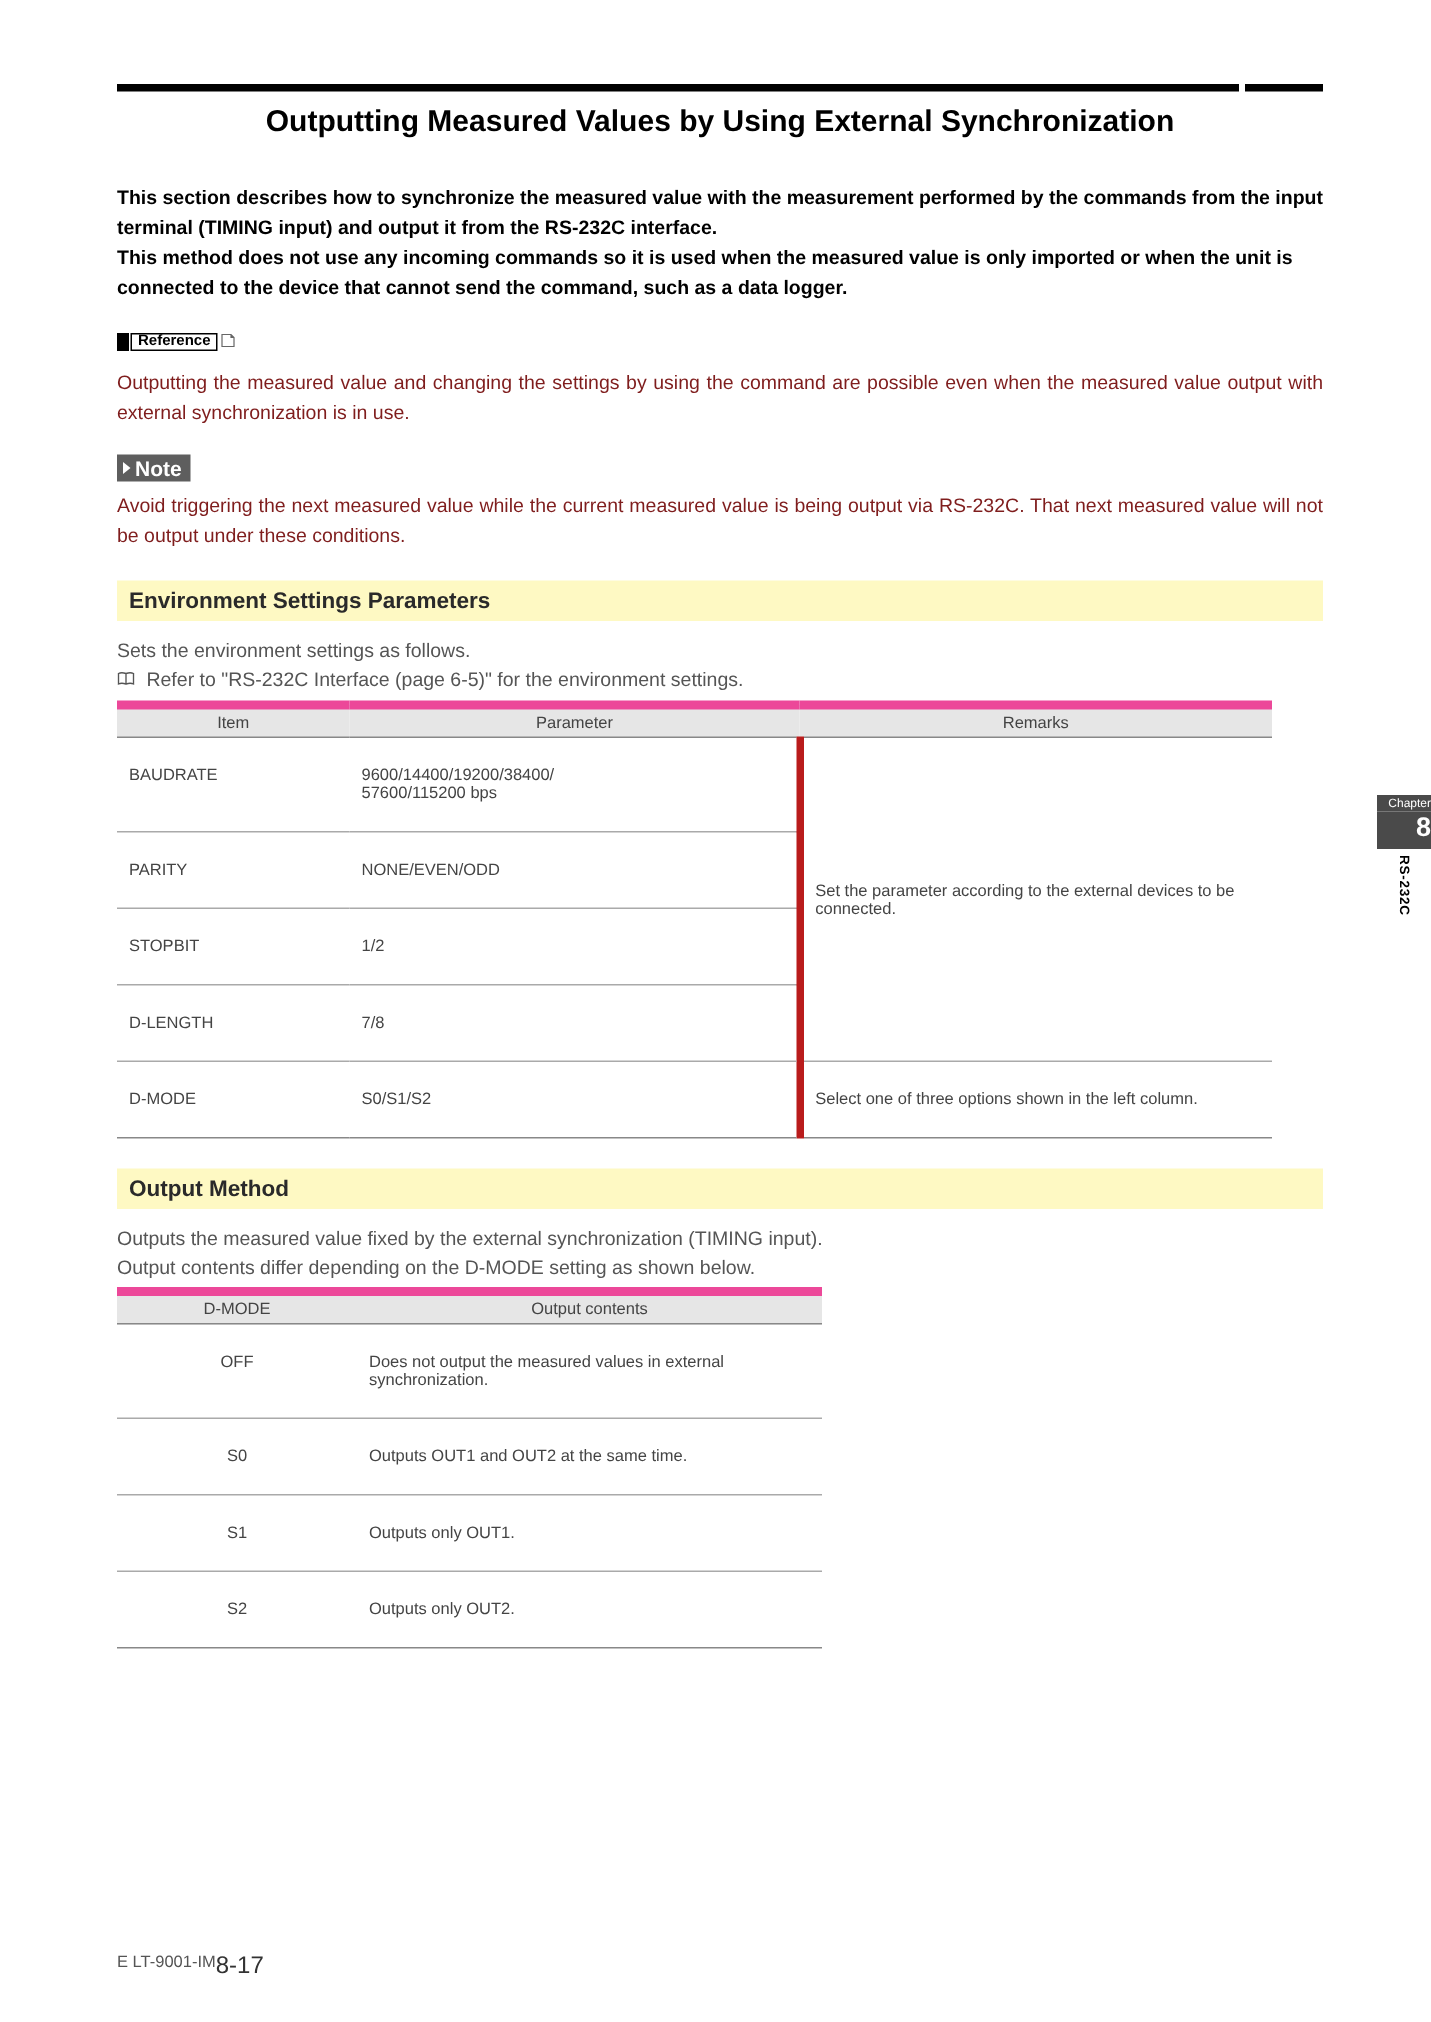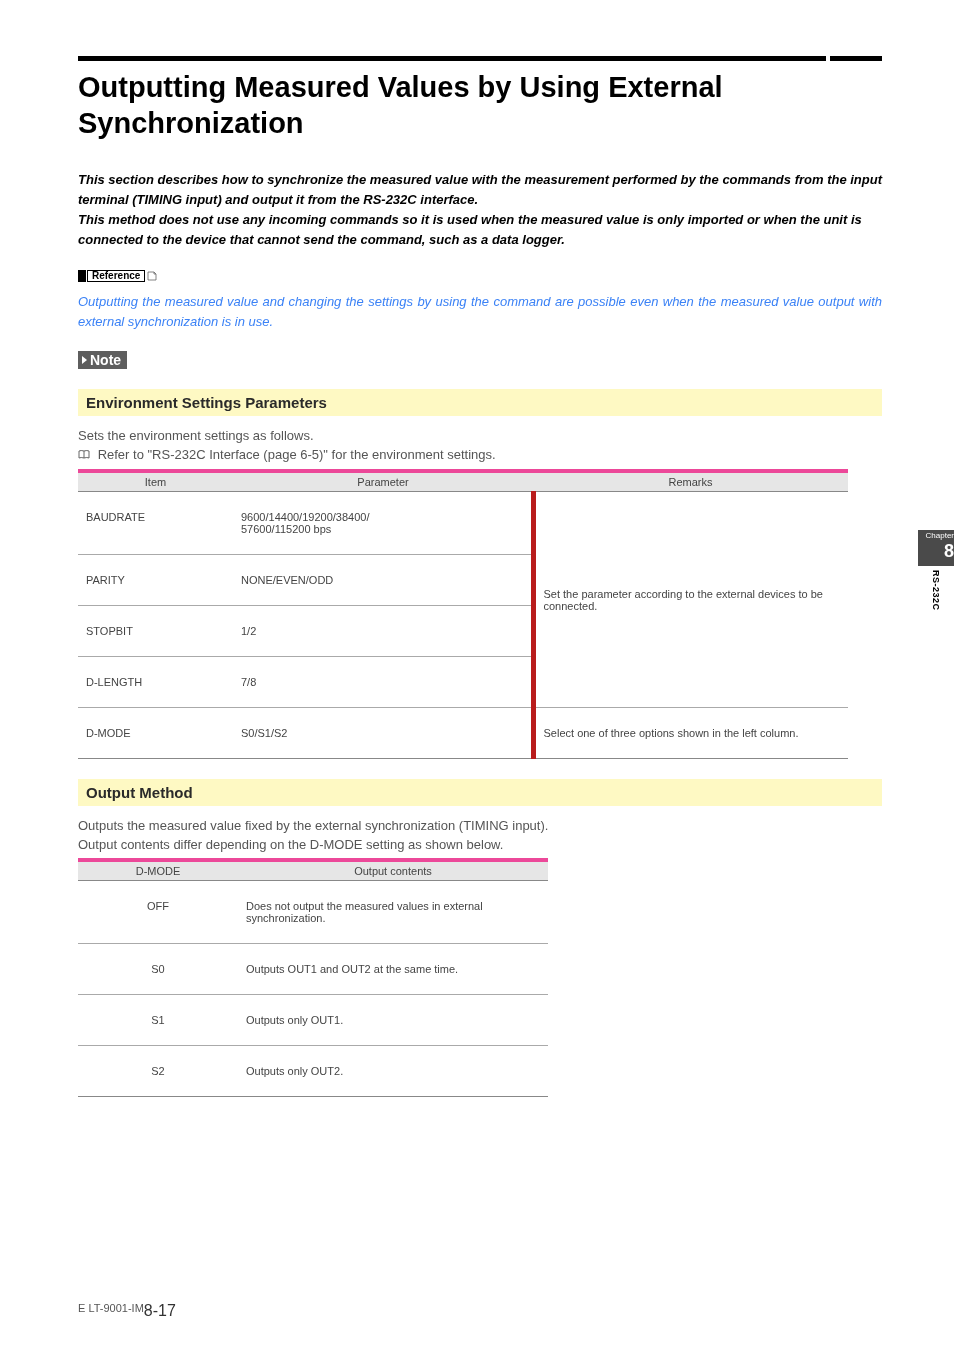--- a/index.html
+++ b/index.html
@@ -4,43 +4,43 @@
 <style>
   * { box-sizing: border-box; margin: 0; padding: 0; }
   html, body { width: 954px; height: 1348px; background: #fff; font-family: Arial, Helvetica, sans-serif; color: #000; }
   .page { position: relative; width: 954px; height: 1348px; padding: 56px 72px 40px 78px; }
 
   .title-rule { display: flex; margin-bottom: 2px; }
   .title-rule .thick { flex: 1; height: 5px; background: #000; }
   .title-rule .gap { width: 4px; }
   .title-rule .thin-block { width: 52px; height: 5px; background: #000; }
 
-  h1.title { font-size: 29px; font-weight: bold; line-height: 1.25; margin: 8px 0 28px 0; }
+  h1.title { font-size: 20px; font-weight: bold; line-height: 1.25; margin: 8px 0 28px 0; text-align: center; }
 
-  p.body { font-size: 13px; line-height: 1.55; margin-bottom: 16px; font-style: italic; }
+  p.body { font-size: 13px; line-height: 1.55; margin-bottom: 16px; }
   p.bold { font-weight: bold; }
-  p.gray { color: #3b82f6; }
+  p.gray { color: #7f1d1d; }
 
   .badge-row { margin: 18px 0 6px 0; }
   .ref-badge { display: inline-flex; align-items: center; font-size: 10px; }
   .ref-badge .bar { width: 8px; height: 12px; background: #000; margin-right: 1px; }
   .ref-badge .txt { border: 1px solid #000; padding: 0 4px; height: 12px; line-height: 10px; font-weight: bold; }
   .ref-badge .flap { display:inline-block; margin-left:2px; }
   .ref-badge .flap svg { vertical-align: top; }
 
   .note-badge { display: inline-flex; align-items: center; background: #5e5e5e; color: #fff; font-size: 14px; padding: 1px 6px 1px 4px; font-weight: bold; }
   .note-badge .tri { display:inline-block; width:0; height:0; border-top:4px solid transparent; border-bottom:4px solid transparent; border-left:5px solid #fff; margin-right:3px; }
 
   h2.section { background: #fef9c3; font-size: 15px; font-weight: bold; padding: 5px 8px; margin: 20px 0 12px 0; color:#2a2a2a; }
 
   p.sub { font-size: 13px; color: #555; margin: 4px 0; }
   .book-icon { display:inline-block; width:12px; vertical-align: middle; margin-right: 4px; }
 
   table { border-collapse: collapse; font-size: 11px; color: #444; margin-top: 6px; }
-  table th { background: #e6e6e6; font-weight: normal; text-align: center; padding: 3px 6px; border-top: 4px solid #ec4899; border-bottom: 1px solid #888; }
+  table th { background: #e6e6e6; font-weight: normal; text-align: center; padding: 3px 6px; border-top: 6px solid #ec4899; border-bottom: 1px solid #888; }
   table td { padding: 19px 8px; border-bottom: 1px solid #aaa; vertical-align: top; }
   .t1 { width: 770px; }
   .t1 col.c1 { width: 155px; }
   .t1 col.c2 { width: 300px; }
   .t1 col.c3 { width: 315px; }
   .t1 td.merge { border-left: 5px solid #b91c1c; }
   .t1 tr.last td { border-bottom: 1px solid #888; }
 
   .t2 { width: 470px; }
   .t2 col.c1 { width: 160px; }
@@ -85,20 +85,21 @@
     </span>
   </div>
   <p class="body gray" style="text-align: justify;">Outputting the measured value and changing the settings by using the command are possible even when the measured value output with external synchronization is in use.</p>
 
   <div class="badge-row">
     <span class="note-badge">
       <span class="tri"></span>
       <span>Note</span>
     </span>
   </div>
+  <p class="body gray" style="text-align: justify;">Avoid triggering the next measured value while the current measured value is being output via RS-232C. That next measured value will not be output under these conditions.</p>
 
   <h2 class="section">Environment Settings Parameters</h2>
   <p class="sub">Sets the environment settings as follows.</p>
   <p class="sub">
     <span class="book-icon">
       <svg width="12" height="10" viewBox="0 0 12 10">
           <path d="M1 1 Q3 0 6 1 Q9 0 11 1 V8 Q9 7 6 8 Q3 7 1 8 Z M6 1 V8" fill="none" stroke="#555" stroke-width="0.9"></path>
         </svg>
     </span>
     <span>Refer to "RS-232C Interface (page 6-5)" for the environment settings.</span>

